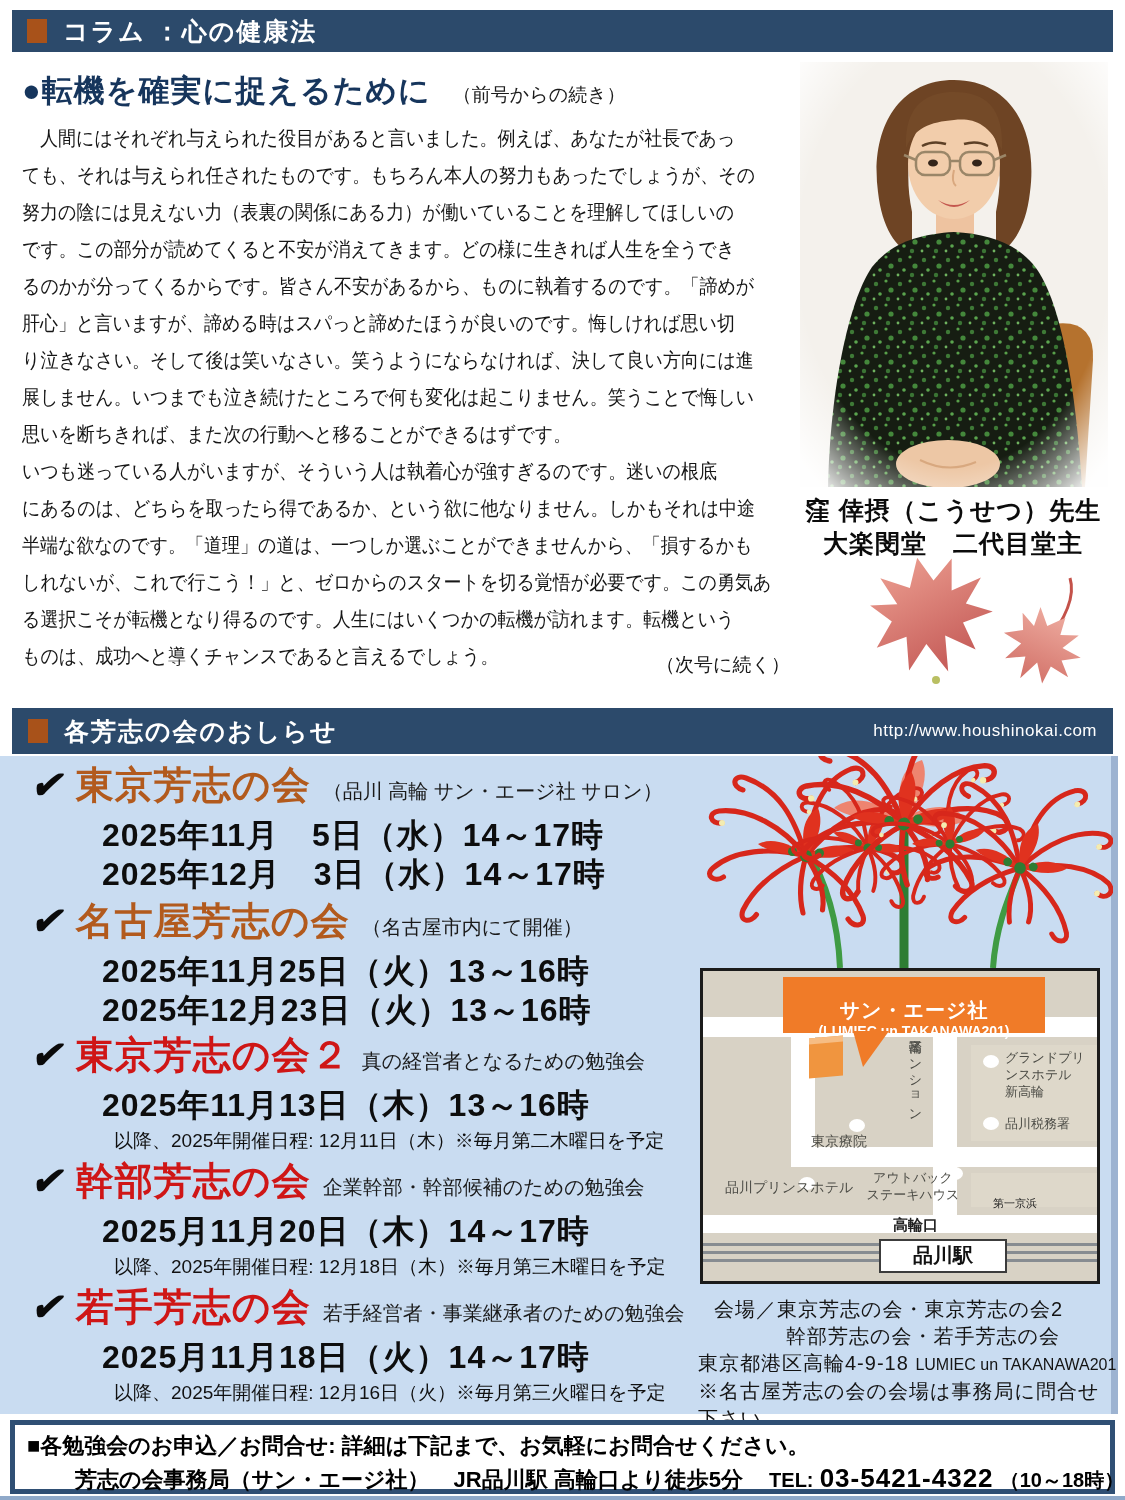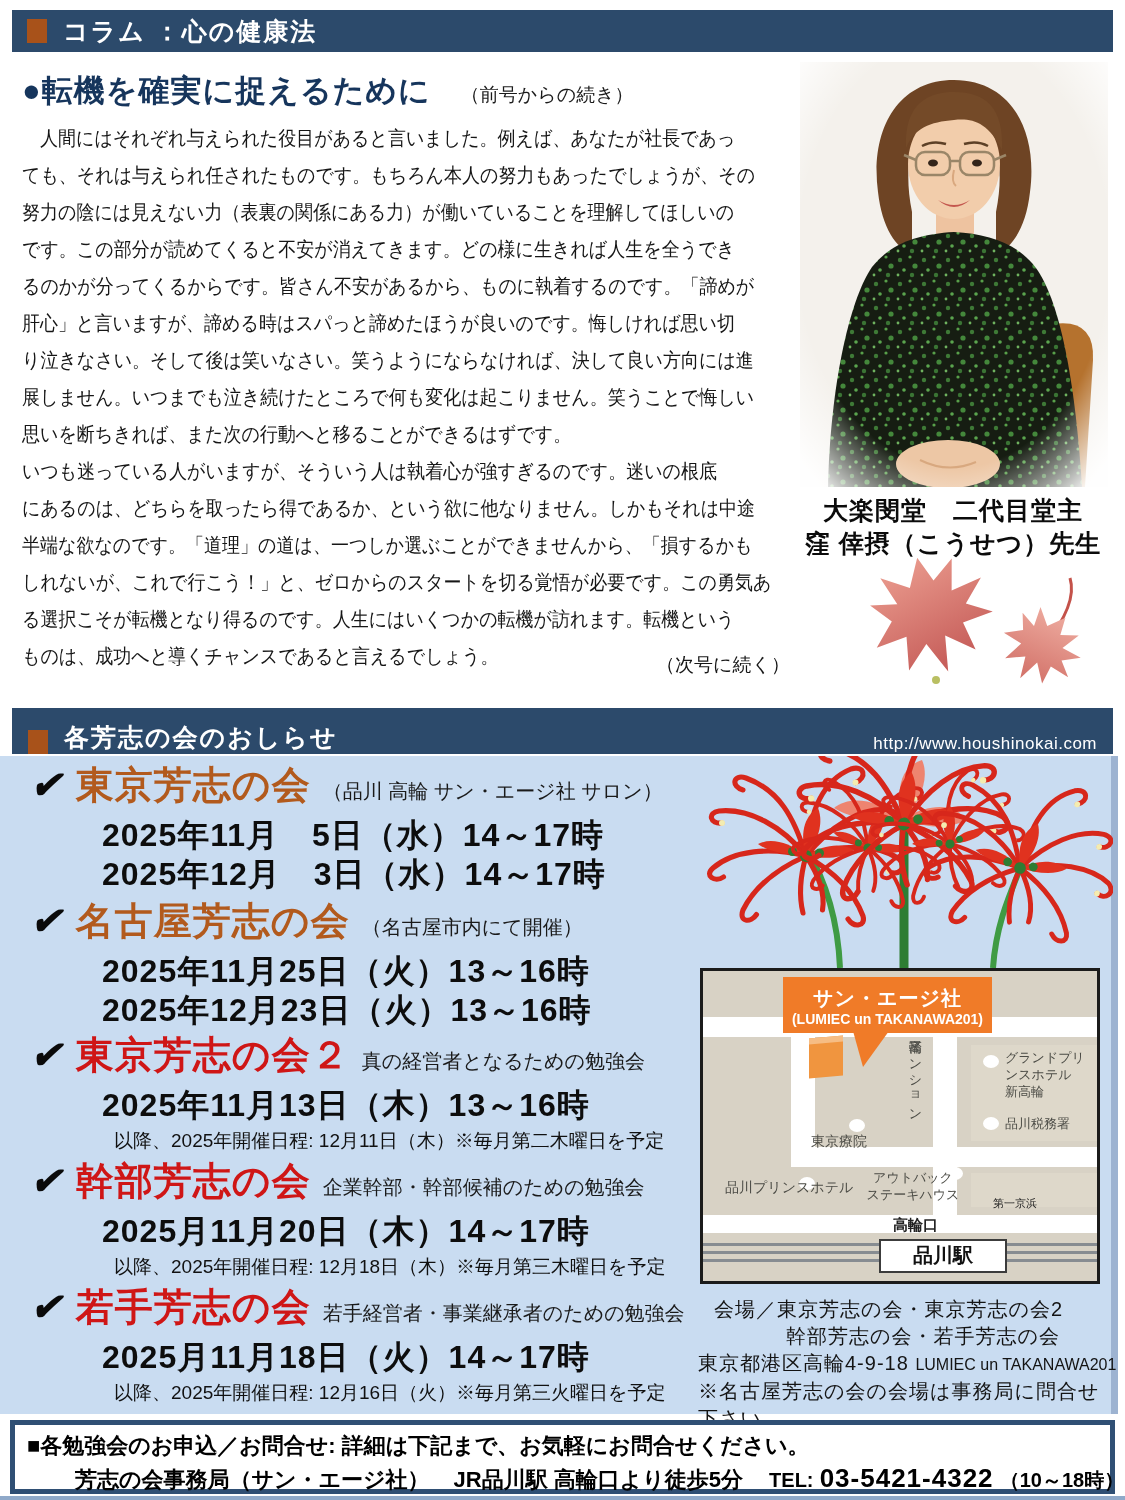--- a/index.html
+++ b/index.html
@@ -3,29 +3,29 @@
 <meta charset="utf-8">
 <style>
   html,body{margin:0;padding:0;}
   body{width:1125px;height:1500px;position:relative;background:#ffffff;overflow:hidden;
        font-family:"Liberation Sans",sans-serif;}
 
   
   .bar{position:absolute;left:12px;width:1101px;background:#2c4a6b;color:#fff;
        display:flex;align-items:center;padding:0 16px;box-sizing:border-box;}
   #bar-top{top:10px;height:42px;padding-left:15px;}
-  #bar-notice{top:708px;height:46px;align-items:flex-end;}
+  #bar-notice{top:708px;height:46px;}
   .sq{width:20px;height:24px;background:#a8521a;margin-right:16px;flex:0 0 auto;}
   .bar-title{font-size:25px;font-weight:bold;letter-spacing:2px;white-space:nowrap;}
   .bar-url{margin-left:auto;font-size:17px;font-weight:normal;letter-spacing:.5px;color:#fff;text-decoration:none;}
 
   
   .article-title{position:absolute;left:22px;top:70px;font-size:31px;font-weight:bold;
                  color:#16355c;letter-spacing:1px;white-space:nowrap;}
-  .article-title .note{font-size:19px;font-weight:normal;color:#1a1a1a;margin-left:30px;letter-spacing:0;}
+  .article-title .note{font-size:19px;font-weight:normal;color:#1a1a1a;margin-left:22px;letter-spacing:0;}
   .article-body{position:absolute;left:22px;top:120px;width:772px;font-size:20px;color:#161616;}
   .article-body .ln{height:37px;line-height:37px;white-space:nowrap;transform:scaleX(.9);transform-origin:0 50%;}
   .end-note{position:absolute;left:22px;top:652px;width:768px;text-align:right;font-size:19px;color:#161616;}
 
   .photo{position:absolute;left:800px;top:62px;width:308px;height:425px;}
   .caption{position:absolute;left:786px;top:494px;width:334px;text-align:center;font-size:25px;
            font-weight:bold;color:#0b0b0b;line-height:33px;letter-spacing:1px;}
   .maple{position:absolute;left:812px;top:558px;}
 
   
@@ -44,22 +44,22 @@
 
   
   .flowers{position:absolute;left:688px;top:0;}
   .map{position:absolute;left:700px;top:212px;width:400px;height:316px;background:#d8d2c5;
        border:3px solid #1b1b1b;box-sizing:border-box;overflow:hidden;}
   .street{position:absolute;background:#ffffff;}
   .mblock{position:absolute;background:#ded8ca;}
   .marker{position:absolute;width:16px;height:13px;background:#fff;border-radius:50%;}
   .mlabel{position:absolute;font-size:13px;color:#4c4c46;white-space:pre-line;line-height:17px;}
   .vertical{writing-mode:vertical-rl;letter-spacing:2px;}
-  .callout{position:absolute;left:80px;top:6px;width:209px;height:56px;background:#f07b28;color:#fff;
-           text-align:center;padding-top:8px;box-sizing:border-box;}
+  .callout{position:absolute;left:80px;top:6px;width:262px;height:56px;background:#f07b28;color:#fff;
+           text-align:center;padding-top:20px;box-sizing:border-box;}
   .callout .c1{font-size:20px;font-weight:bold;line-height:26px;letter-spacing:1px;}
   .callout .c2{font-size:14px;font-weight:bold;line-height:17px;}
   .pointer{position:absolute;left:150px;top:60px;width:0;height:0;border-left:10px solid transparent;
            border-right:26px solid transparent;border-top:36px solid #f07b28;}
   .bldg{position:absolute;left:106px;top:66px;width:34px;height:40px;background:#f0953f;
         transform:skewY(-5deg);border-top:6px solid #f6bd84;box-sizing:border-box;}
   .station{position:absolute;left:176px;top:268px;width:128px;height:34px;background:#fff;
            border:2px solid #3c3c3c;box-sizing:border-box;text-align:center;font-size:20px;
            font-weight:bold;color:#111;line-height:29px;}
   .rail{position:absolute;left:0;width:394px;height:3px;background:#878c91;}
@@ -149,22 +149,22 @@
     <path d="M154,108 q-3,12 2,16" stroke="#d9a87f" stroke-width="2" fill="none"></path>
     <path d="M138,138 q16,10 32,0 q-16,14 -32,0 z" fill="#c4574e"></path>
     <path d="M28,425 C30,330 48,240 72,205 C92,180 120,172 154,170 C190,172 218,182 236,206 C262,242 276,330 282,425 Z" fill="url(#dresspat)"></path>
     <ellipse cx="148" cy="402" rx="52" ry="24" fill="#edc7a5"></ellipse>
     <path d="M120,398 q28,14 56,2" stroke="#d8a87f" stroke-width="2" fill="none"></path>
     <rect width="308" height="425" fill="url(#vig)"></rect>
   </svg>
 </div>
 
 <div class="caption">
+  <div>窪 倖摂（こうせつ）先生</div>
   <div>大楽閔堂　二代目堂主</div>
-  <div>窪 倖摂（こうせつ）先生</div>
 </div>
 
 <div class="maple">
   <svg width="290" height="134" viewBox="0 0 290 134">
     <defs>
       <path id="mleaf" d="M0,-55 L10,-32 L30,-48 L24,-20 L52,-26 L34,-6 L56,6 L28,10 L34,36 L10,18 L6,50 L-8,22 L-28,42 L-24,12 L-52,16 L-34,-4 L-50,-22 L-26,-18 L-36,-44 L-12,-30 Z"></path>
       <linearGradient id="lg1" x1="0" y1="0" x2="0.3" y2="1">
         <stop offset="0" stop-color="#eda092"></stop>
           <stop offset="1" stop-color="#c75f5b"></stop>
       </linearGradient>

